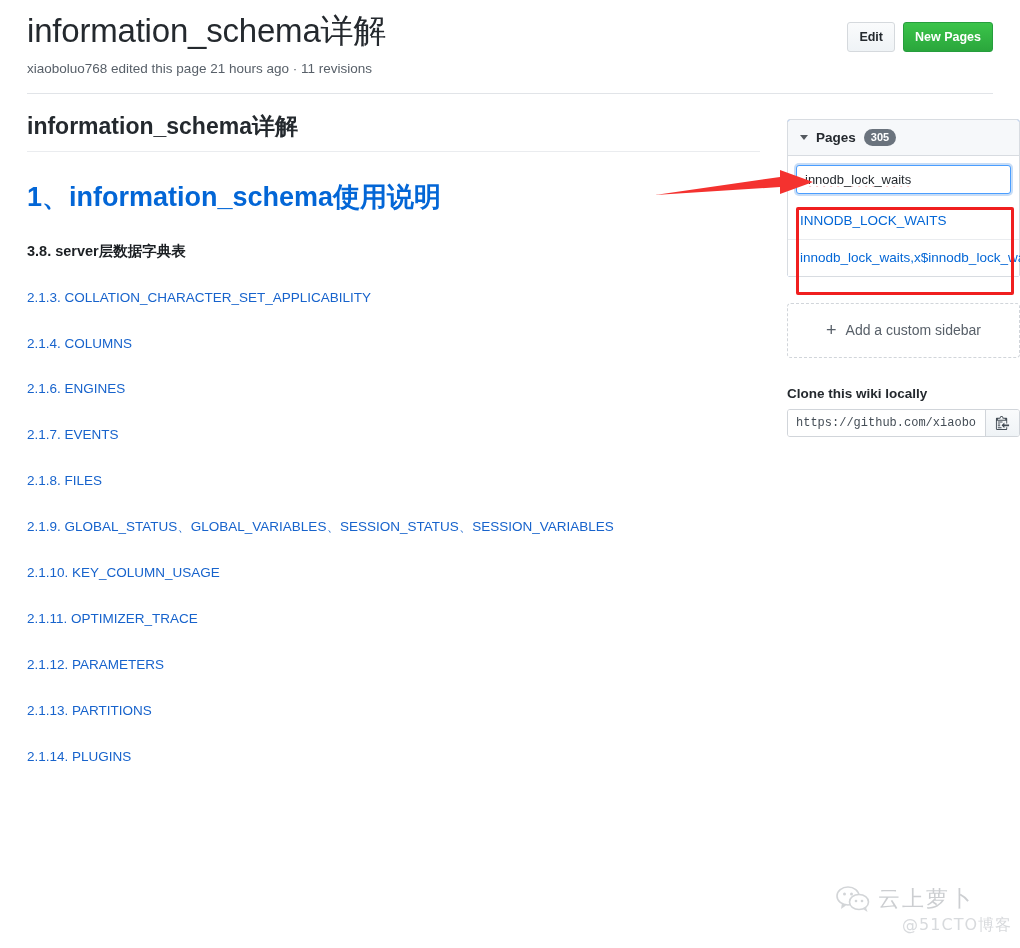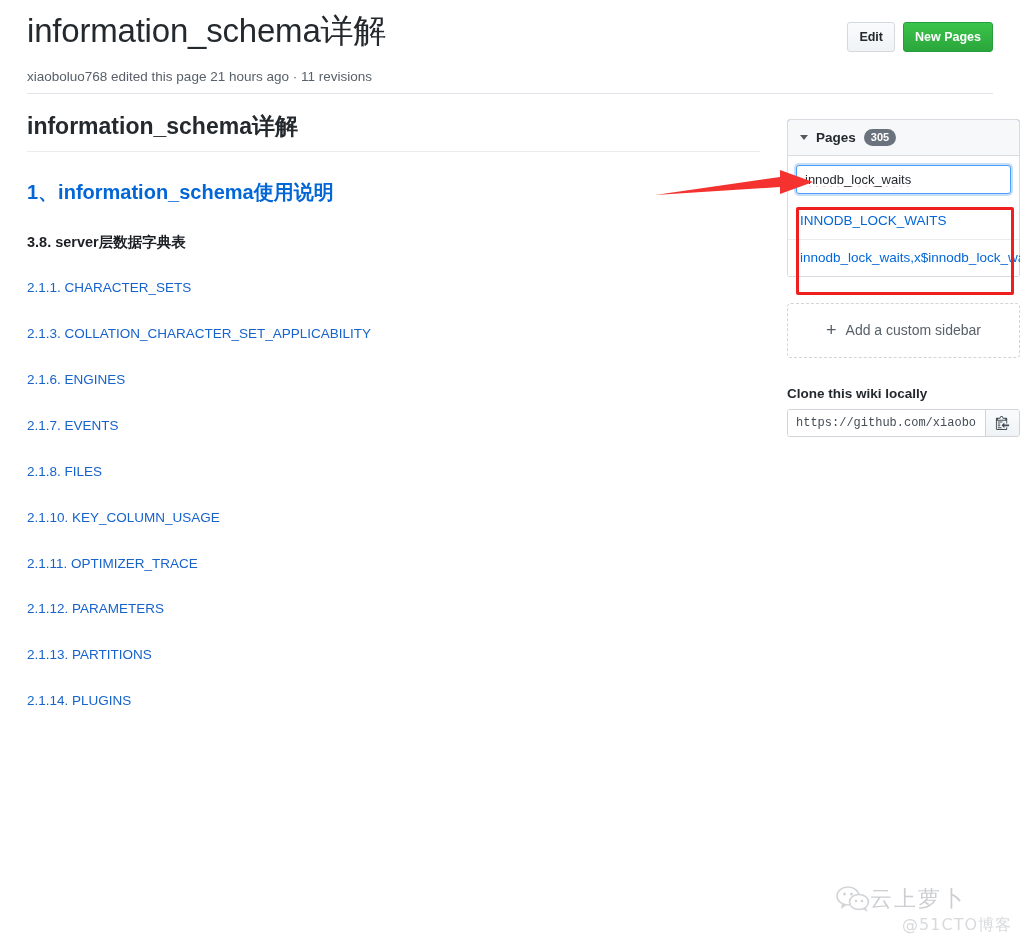--- a/index.html
+++ b/index.html
@@ -12,21 +12,21 @@
     overflow: hidden;
   }
   #page { position: relative; width: 1020px; height: 764px; }
 
   
   .wiki-header { position: absolute; left: 27px; top: 10px; width: 966px; }
   .wiki-title {
     font-size: 33px; font-weight: 400; line-height: 1.25;
     color: #24292e; margin: 0; letter-spacing: -0.2px;
   }
-  .wiki-byline { font-size: 13.5px; color: #586069; margin-top: 18px; }
+  .wiki-byline { font-size: 13.5px; color: #586069; margin-top: 10px; }
 
   .header-actions { position: absolute; right: 27px; top: 22px; display: flex; gap: 8px; align-items: center; }
   .btn {
     font-size: 12.5px; font-weight: bold; line-height: 20px;
     padding: 4px 11px; border-radius: 3px; cursor: pointer; white-space: nowrap;
   }
   .btn-default {
     color: #24292e; background: linear-gradient(#fafbfc, #eff3f6);
     border: 1px solid #d5d9dd;
     margin-left: 29px;
@@ -44,21 +44,21 @@
 
   
   .content { position: absolute; left: 27px; top: 112px; width: 733px; }
 
   .h1-body {
     font-size: 23px; font-weight: bold; color: #24292e;
     margin: 0 0 10px 0; padding-bottom: 9px;
     border-bottom: 1px solid #eaecef; line-height: 1.3;
   }
   .h2-link {
-    font-size: 20px; font-weight: bold; color: #0366d6;
+    font-size: 27px; font-weight: bold; color: #0366d6;
     margin: 27px 0 0 0; line-height: 1.35;
   }
   .h2-plain {
     font-size: 20px; font-weight: bold; color: #1b1f23;
     margin: 29px 0 0 0; line-height: 1.35;
   }
   .h3-plain {
     font-size: 14.5px; font-weight: bold; color: #1b1f23;
     margin: 26px 0 0 0; line-height: 1.4;
   }
@@ -139,21 +139,21 @@
   }
 
   
   .arrow-svg { position: absolute; left: 655px; top: 168px; pointer-events: none; }
 
   
   .watermark {
     position: absolute; left: 836px; top: 884px; width: 176px;
     opacity: 0.72; pointer-events: none; user-select: none;
   }
-  .wm-top { display: flex; align-items: center; }
+  .wm-top { display: flex; align-items: center; gap: 8px; }
   .wm-text {
     font-size: 22px; color: #b9bcc0; letter-spacing: 2px;
     font-family: "DejaVu Sans", sans-serif;
   }
   .wm-sub {
     text-align: right; font-size: 16px; color: #c9ccd0;
     letter-spacing: 1px; margin-top: 1px;
     font-family: "DejaVu Sans", sans-serif;
   }
 </style>
@@ -172,25 +172,26 @@
     <div class="btn btn-primary">New Pages</div>
   </div>
 
   <div class="header-rule"></div>
 
   <div class="content">
     <h1 class="h1-body">information_schema详解</h1>
     <h2 class="h2-link">1、information_schema使用说明</h2>
     <h3 class="h3-plain">3.8. server层数据字典表</h3>
 
-    <div class="toc-item">2.1.1. CHARACTER_SETS</div>
     <div class="toc-item">2.1.3. COLLATION_CHARACTER_SET_APPLICABILITY</div>
+    <div class="toc-item">2.1.4. COLUMNS</div>
     <div class="toc-item">2.1.6. ENGINES</div>
     <div class="toc-item">2.1.7. EVENTS</div>
     <div class="toc-item">2.1.8. FILES</div>
+    <div class="toc-item">2.1.9. GLOBAL_STATUS、GLOBAL_VARIABLES、SESSION_STATUS、SESSION_VARIABLES</div>
     <div class="toc-item">2.1.10. KEY_COLUMN_USAGE</div>
     <div class="toc-item">2.1.11. OPTIMIZER_TRACE</div>
     <div class="toc-item">2.1.12. PARAMETERS</div>
     <div class="toc-item">2.1.13. PARTITIONS</div>
     <div class="toc-item">2.1.14. PLUGINS</div>
 
   </div>
 
   <div class="sidebar">
 

